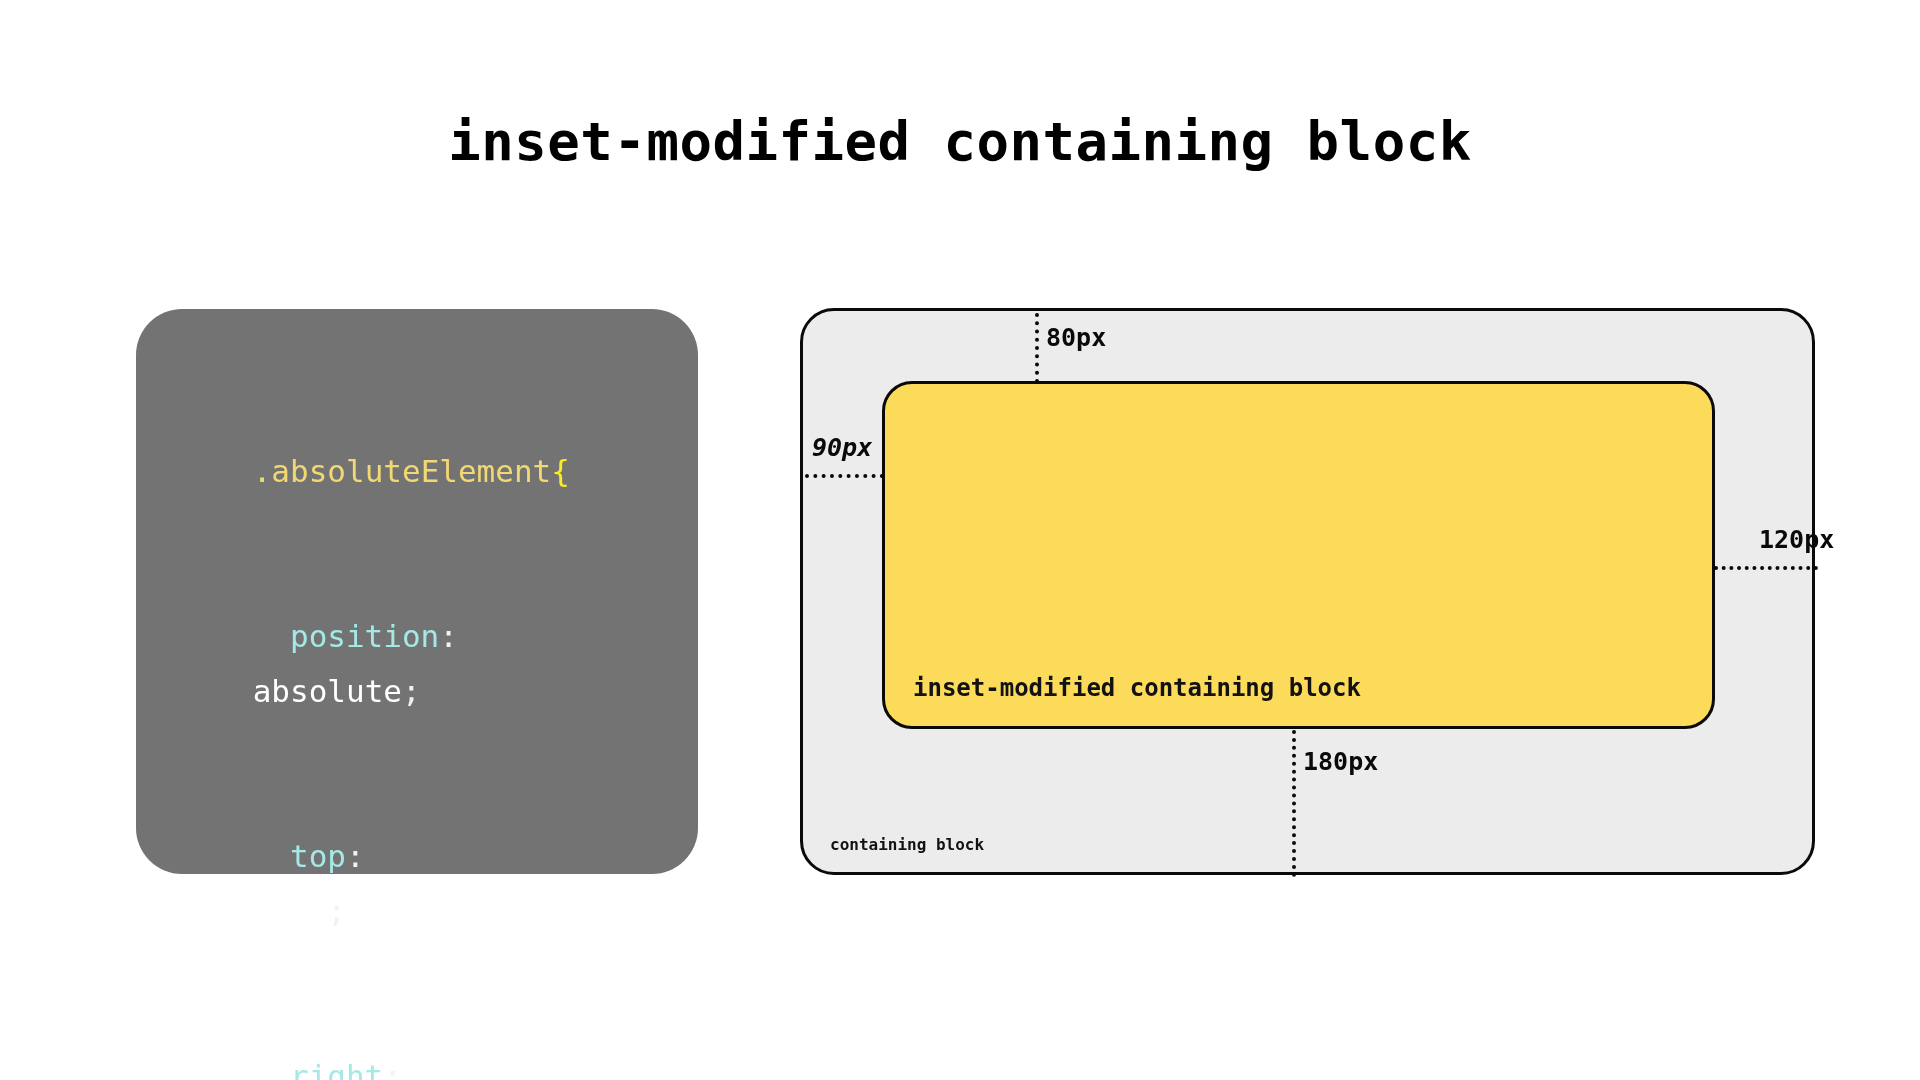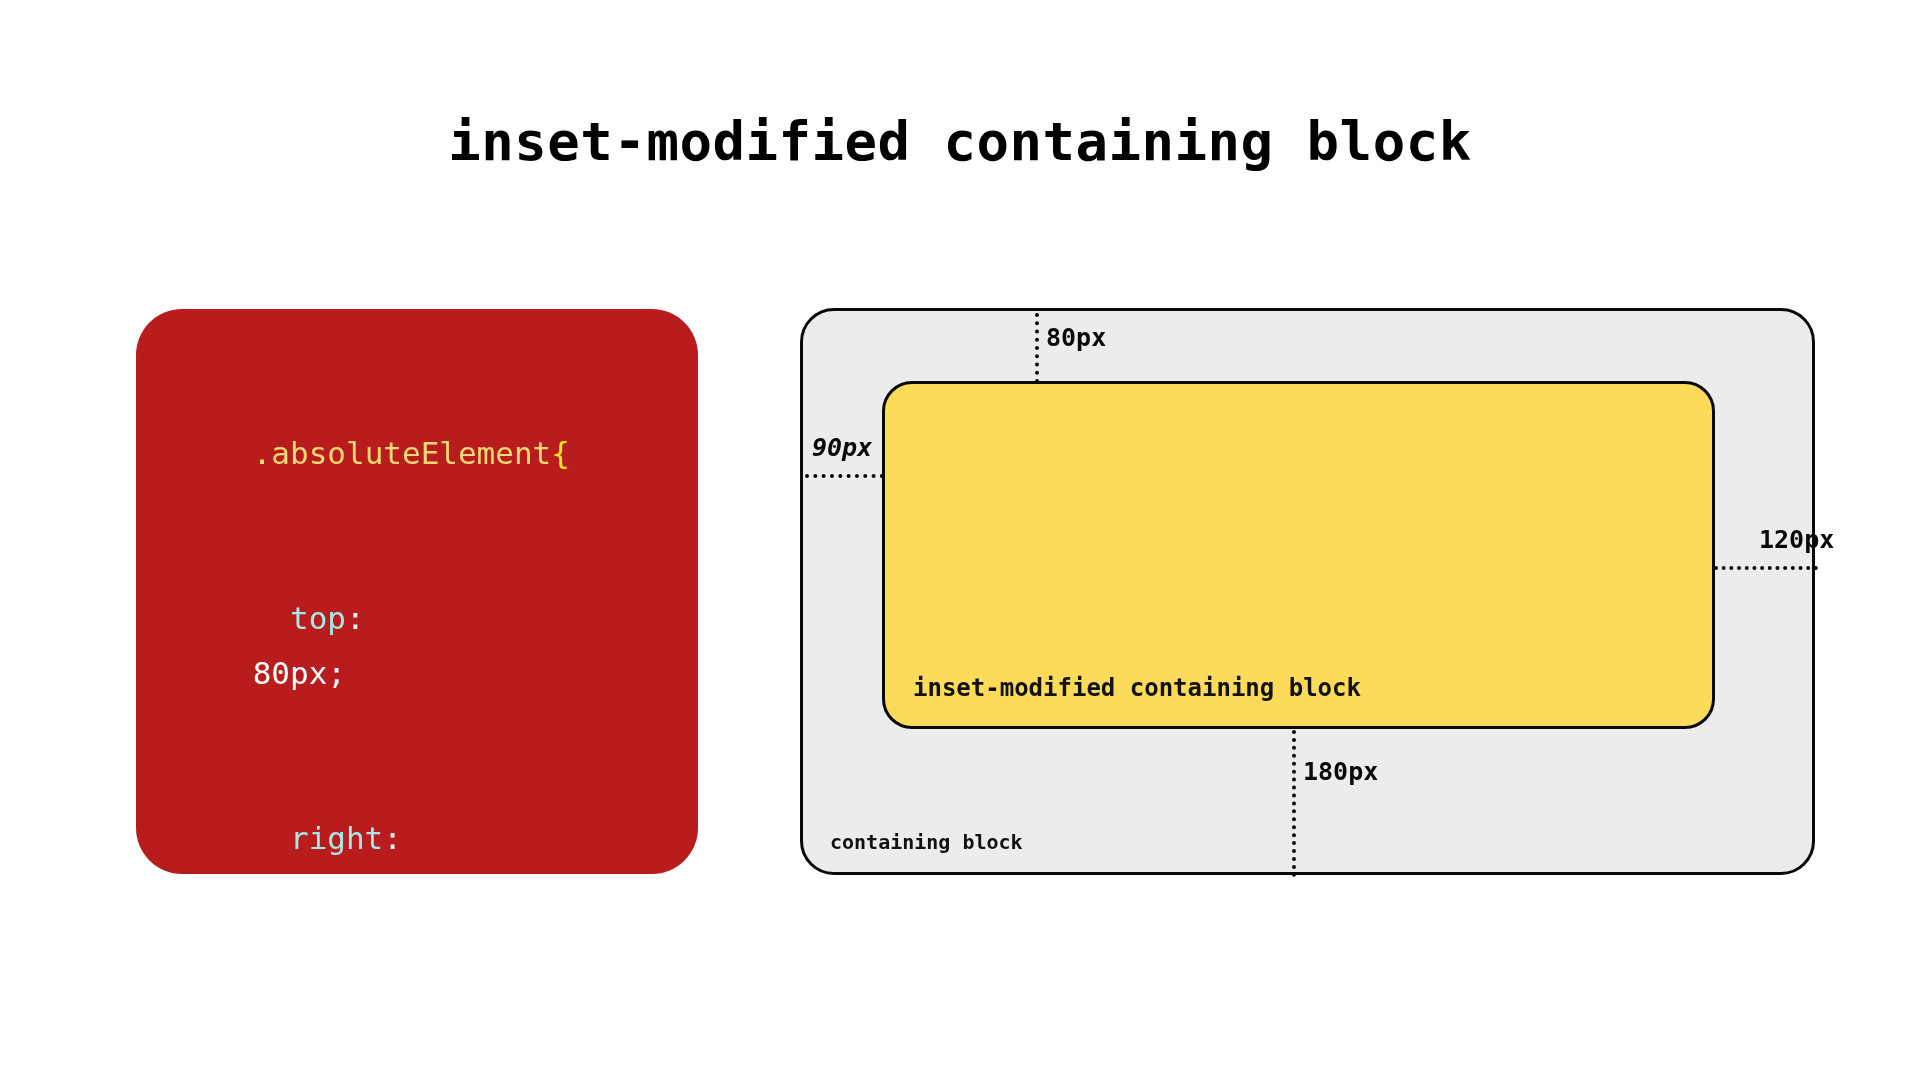--- a/index.html
+++ b/index.html
@@ -30,24 +30,24 @@
     white-space: nowrap;
   }
 
   
   .code-panel {
     position: absolute;
     left: 136px;
     top: 309px;
     width: 562px;
     height: 565px;
-    background: #b91c1c;
+    background: #737373;
     border-radius: 46px;
     box-sizing: border-box;
-    padding: 62px 0 0 42px;
+    padding: 80px 0 0 42px;
   }
   .code-line {
     font-family: "DejaVu Sans Mono", "Liberation Mono", monospace;
     font-size: 31px;
     line-height: 55px;
     white-space: pre;
     color: #FFFFFF;
   }
   .tok-selector { color: #F2D873; }
   .tok-brace    { color: #FAEC20; }
@@ -75,21 +75,21 @@
     box-sizing: border-box;
     background: #ECECEC;
     border: 3px solid #0A0A0A;
     border-radius: 34px;
   }
   .containing-block-label {
     position: absolute;
     left: 27px;
     bottom: 18px;
     font-family: "DejaVu Sans Mono", "Liberation Mono", monospace;
-    font-size: 20px;
+    font-size: 16px;
     font-weight: 700;
     color: #121212;
     white-space: nowrap;
   }
 
   
   .imcb {
     position: absolute;
     left: 79px;
     top: 70px;
@@ -138,33 +138,37 @@
   
   .line-left   { left: 2px;   top: 163px; width: 79px; }
   .label-left  { left: 9px;   top: 122px; font-style: italic; }
 
   
   .line-right  { left: 911px; top: 255px; width: 104px; }
   .label-right { left: 956px; top: 214px; }
 
   
   .line-bottom { left: 489px; top: 419px; height: 147px; }
-  .label-bottom{ left: 500px; top: 446px; }
+  .label-bottom{ left: 500px; top: 436px; }
 </style>
 </head>
 <body>
 
 <div class="page-title">inset-modified containing block</div>
 
 <div class="code-panel">
 
   <div class="code-line">
     <span class="tok-selector">.absoluteElement</span><span class="tok-brace">{</span>
   </div>
 
+  <div class="code-line">
+    <span class="indent"></span><span class="tok-prop">position</span><span class="tok-punct">:</span>
+    <span class="tok-val">absolute</span><span class="tok-punct">;</span>
+  </div>
 
   <div class="code-line">
     <span class="indent"></span><span class="tok-prop">top</span><span class="tok-punct">:</span>
     <span class="tok-val">80px</span><span class="tok-punct">;</span>
   </div>
 
   <div class="code-line">
     <span class="indent"></span><span class="tok-prop">right</span><span class="tok-punct">:</span>
     
   </div>

